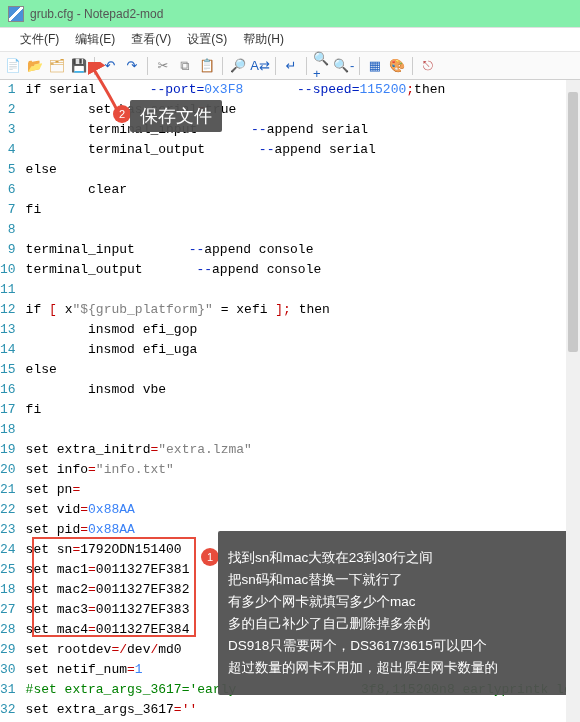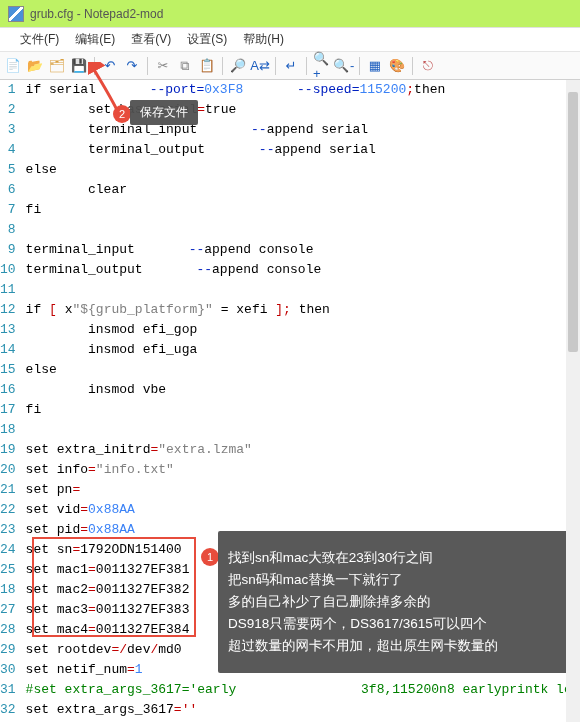--- a/index.html
+++ b/index.html
@@ -7,21 +7,21 @@
     font-family: "Segoe UI", Tahoma, sans-serif;
     font-size: 12px;
     background: #fff;
     width: 580px;
     height: 722px;
     overflow: hidden;
     position: relative;
   }
   .titlebar {
     height: 28px;
-    background: #bef264;
+    background: #86efac;
     border-bottom: 1px solid #e0e0e0;
     display: flex;
     align-items: center;
     padding-left: 8px;
   }
   .titlebar-icon {
     width: 16px; height: 16px;
     margin-right: 6px;
     background: linear-gradient(135deg,#4a90d9 40%,#fff 40%,#fff 55%,#4a90d9 55%);
     border: 1px solid #888;
@@ -99,21 +99,21 @@
     display: flex; align-items: center; justify-content: center;
     font-family: sans-serif;
   }
   .tooltip-2 {
     position: absolute;
     top: 100px;
     left: 130px;
     background: rgba(80,80,80,0.95);
     color: #fff;
     padding: 4px 10px;
-    font-size: 12px;
+    font-size: 18px;
     font-family: "Microsoft YaHei", sans-serif;
     border-radius: 2px;
   }
   .redbox {
     position: absolute;
     left: 32px;
     top: 537px;
     width: 164px;
     height: 100px;
     border: 2px solid #e74c3c;
@@ -250,20 +250,21 @@
 </svg>
 
 <div class="marker-2">2</div>
 <div class="tooltip-2">保存文件</div>
 
 <div class="redbox"></div>
 <div class="marker-1">1</div>
 <div class="tooltip-1" id="tooltip1">
     <div>找到sn和mac大致在23到30行之间</div>
     <div>把sn码和mac替换一下就行了</div>
+    <div>有多少个网卡就填写多少个mac</div>
     <div>多的自己补少了自己删除掉多余的</div>
     <div>DS918只需要两个，DS3617/3615可以四个</div>
     <div>超过数量的网卡不用加，超出原生网卡数量的</div>
   </div>
 
 <div class="scrollbar">
   <div class="scrollthumb"></div>
 </div>
 
 </body></html>

